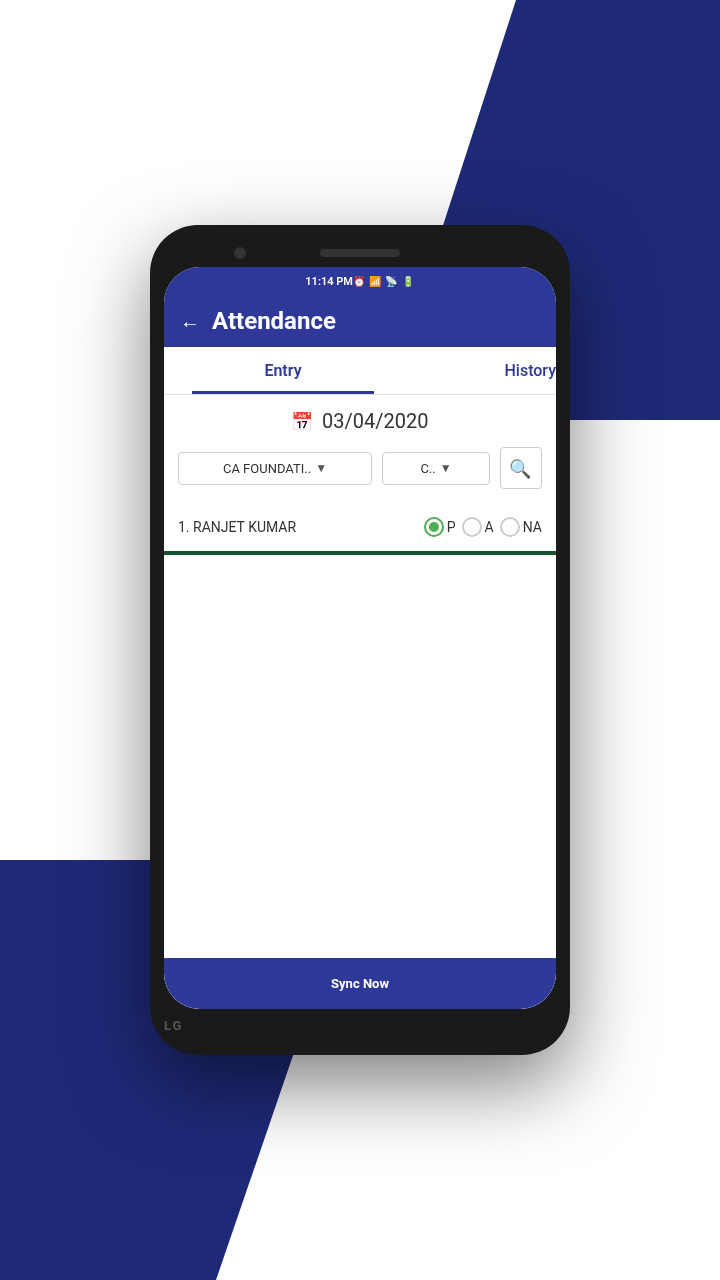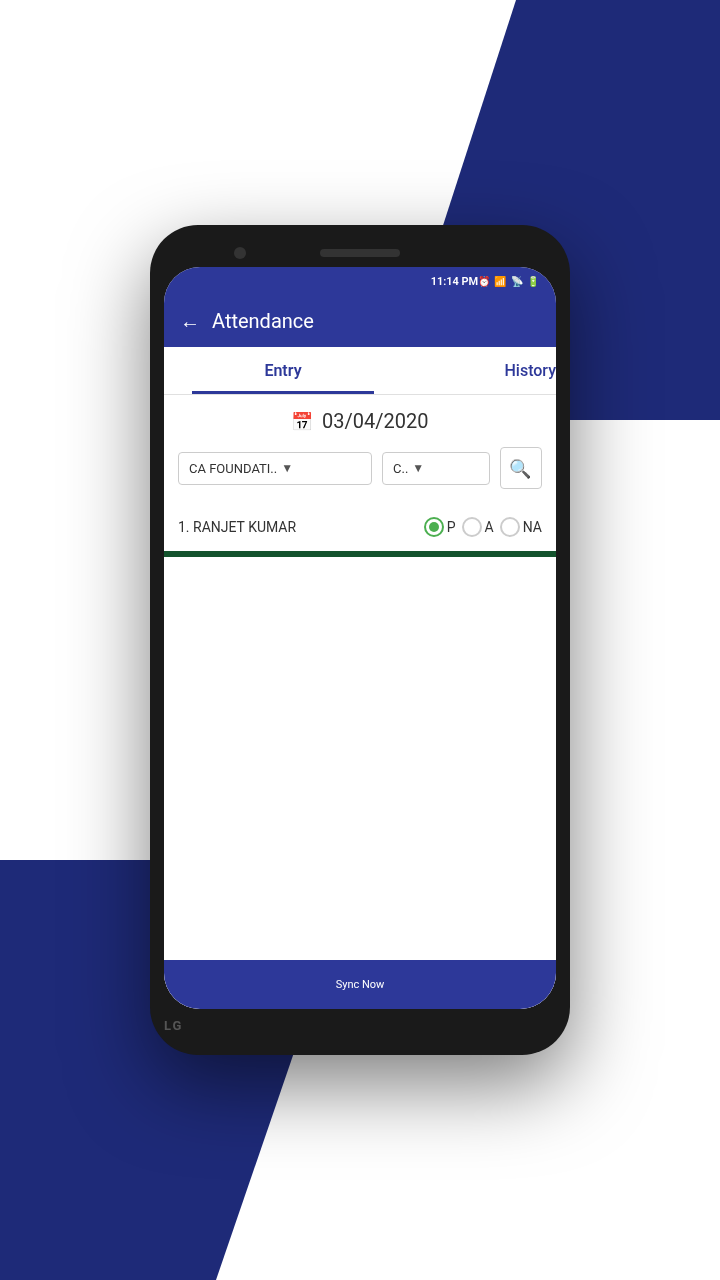--- a/index.html
+++ b/index.html
@@ -84,21 +84,21 @@
       border-radius: 36px;
       overflow: hidden;
       display: flex;
       flex-direction: column;
     }
 
     
     .status-bar {
       background: #2d3899;
       display: flex;
-      justify-content: flex-end;
+      justify-content: center;
       align-items: center;
       padding: 6px 16px;
       height: 28px;
     }
     .status-time {
       color: white;
       font-size: 11px;
       font-weight: 600;
     }
     .status-icons {
@@ -120,22 +120,22 @@
       gap: 12px;
       height: 52px;
     }
     .back-arrow {
       color: white;
       font-size: 20px;
       cursor: pointer;
     }
     .app-title {
       color: white;
-      font-size: 20px;
-      font-weight: 400;
+      font-size: 24px;
+      font-weight: 700;
     }
 
     
     .content-area {
       flex: 1;
       background: white;
       display: flex;
       flex-direction: column;
       overflow: hidden;
     }
@@ -191,21 +191,21 @@
     
     .dropdown-row {
       display: flex;
       padding: 0 14px 14px 14px;
       gap: 10px;
       align-items: center;
     }
     .dropdown {
       display: flex;
       align-items: center;
-      justify-content: flex-start;
+      justify-content: center;
       border: 1px solid #ccc;
       border-radius: 4px;
       padding: 8px 10px;
       cursor: pointer;
       background: white;
     }
     .dropdown-main {
       flex: 2;
     }
     .dropdown-sub {
@@ -238,21 +238,21 @@
     .search-icon {
       font-size: 18px;
       color: #555;
     }
 
     
     .student-row {
       display: flex;
       align-items: center;
       padding: 14px;
-      border-bottom: 6px solid #14532d;
+      border-bottom: 4px solid #14532d;
       gap: 10px;
     }
     .student-name {
       flex: 1;
       font-size: 14px;
       color: #333;
     }
     .radio-group {
       display: flex;
       align-items: center;
@@ -292,22 +292,22 @@
     .content-spacer {
       flex: 1;
     }
 
     
     .sync-button {
       background: #2d3899;
       color: white;
       text-align: center;
       padding: 18px;
-      font-size: 11px;
-      font-weight: 400;
+      font-size: 13px;
+      font-weight: 700;
       cursor: pointer;
     }
 
     
     .phone-bottom {
       height: 32px;
       display: flex;
       align-items: center;
       justify-content: flex-start;
     }

